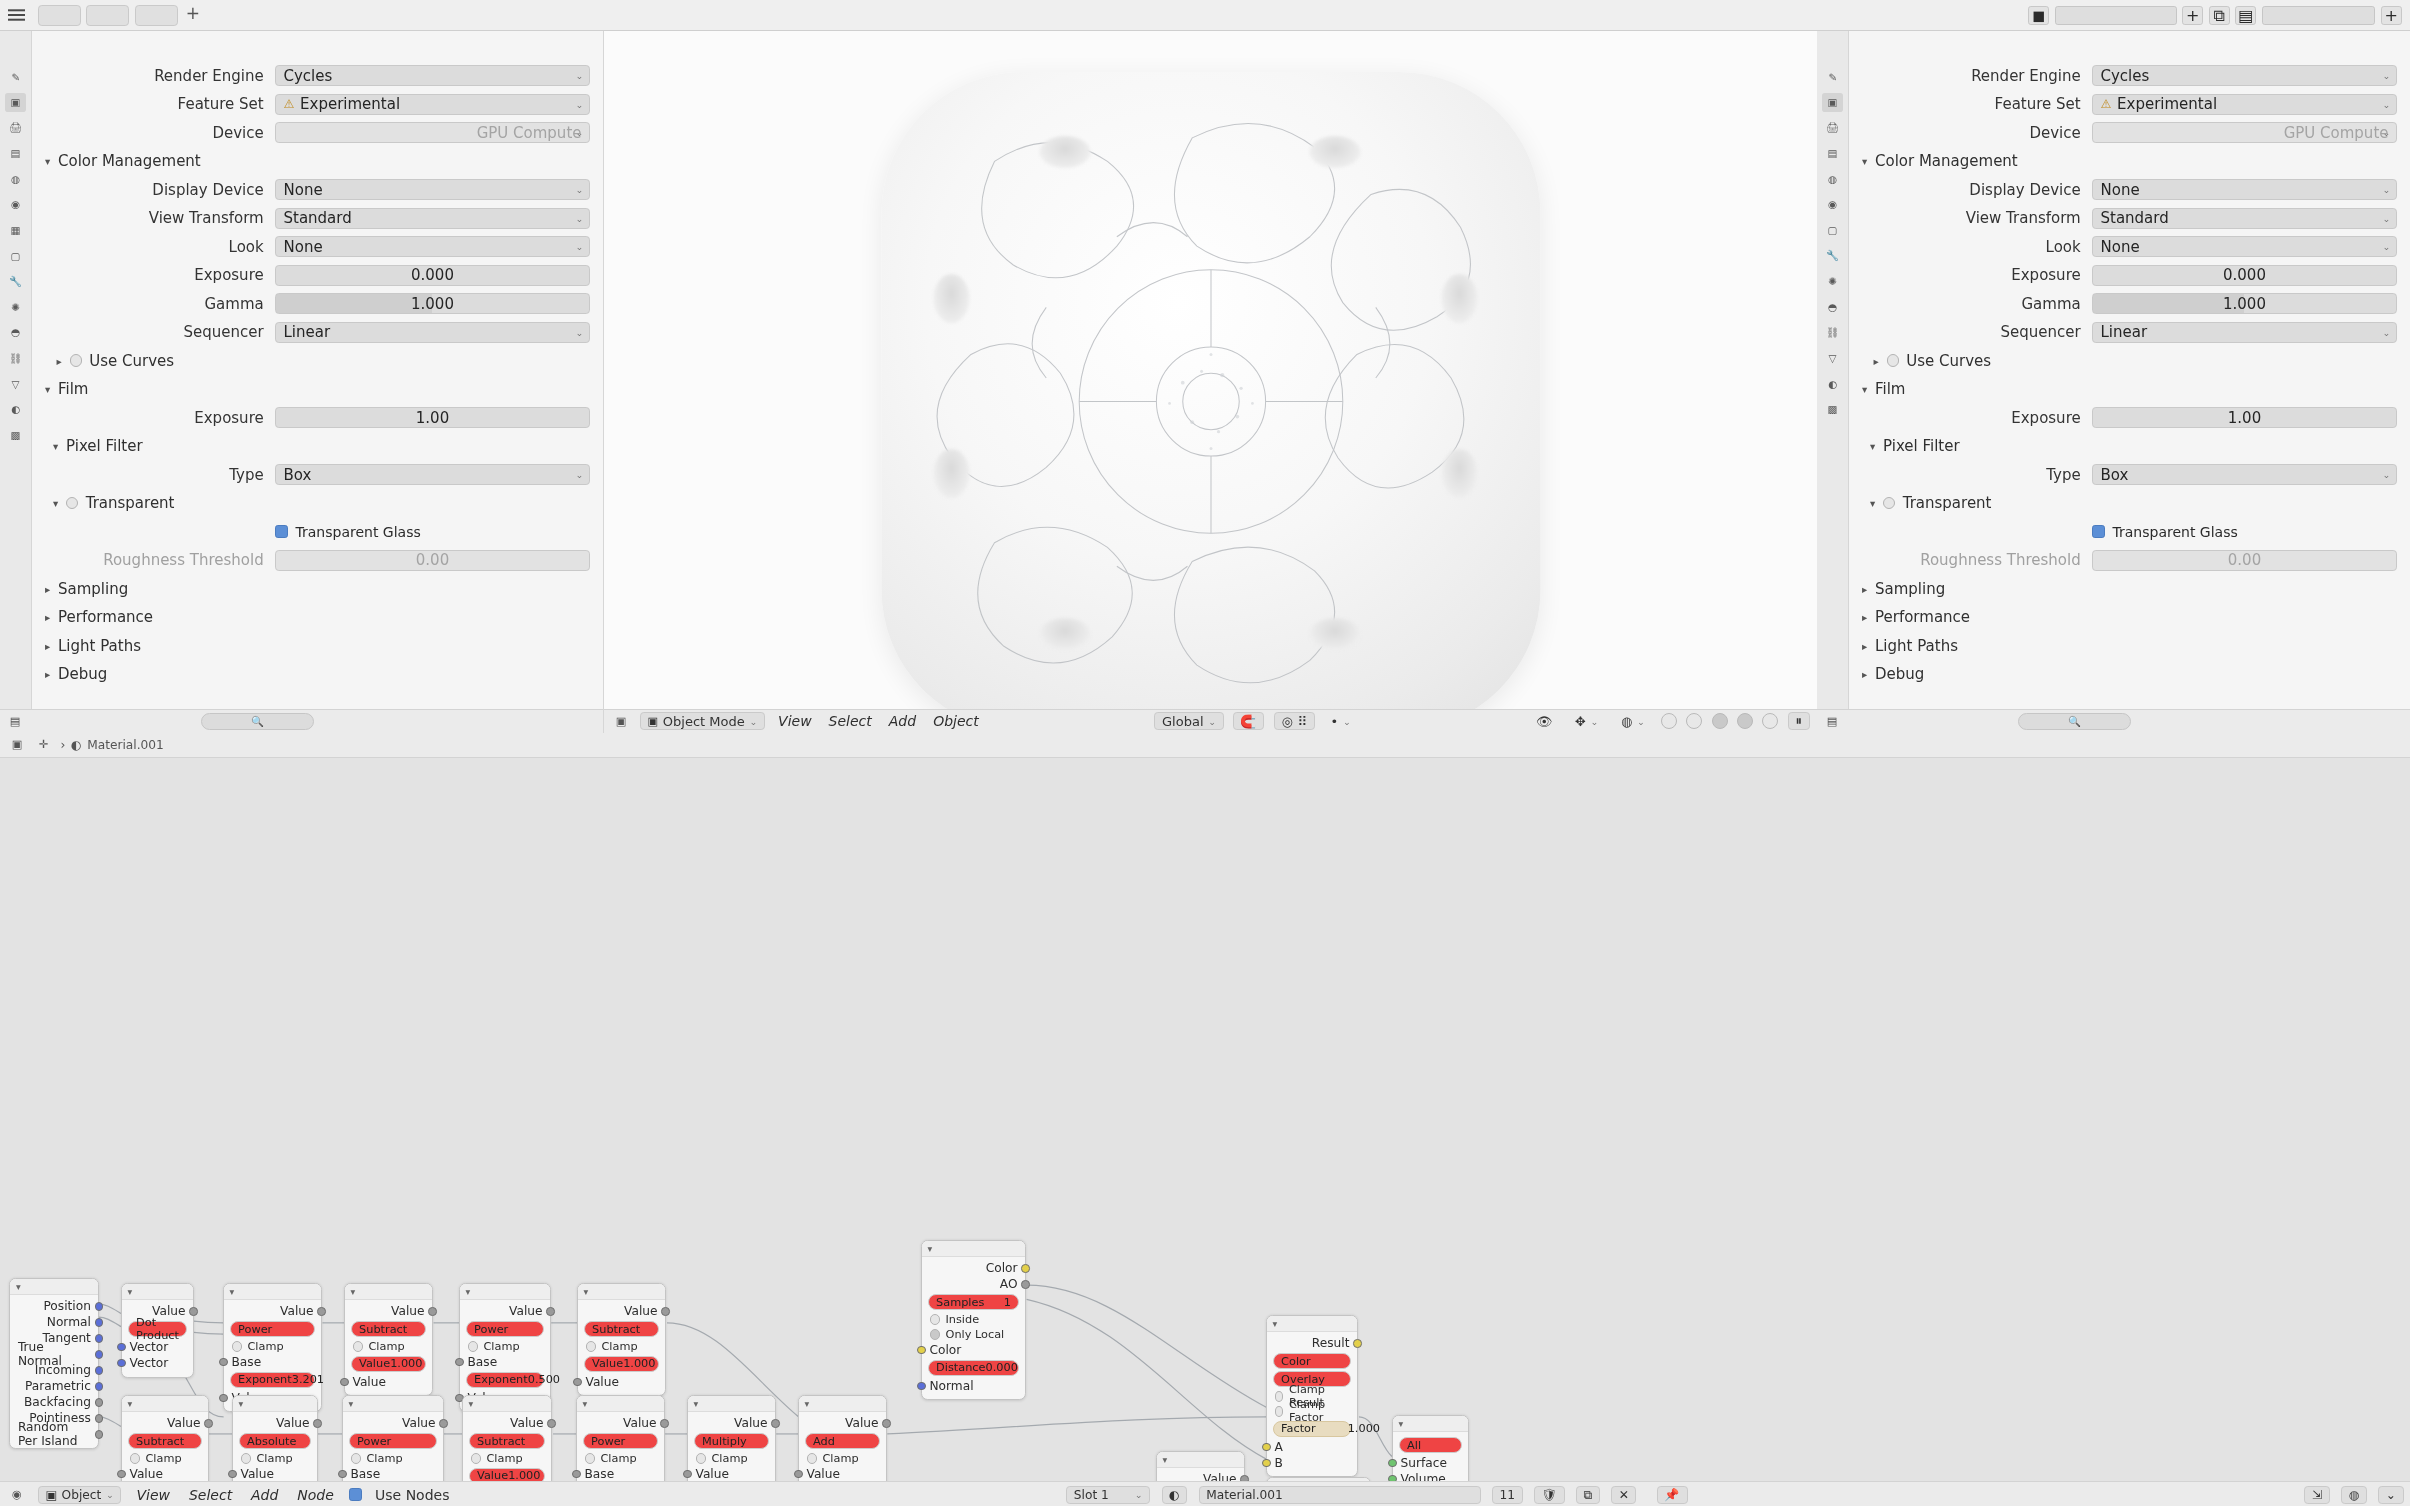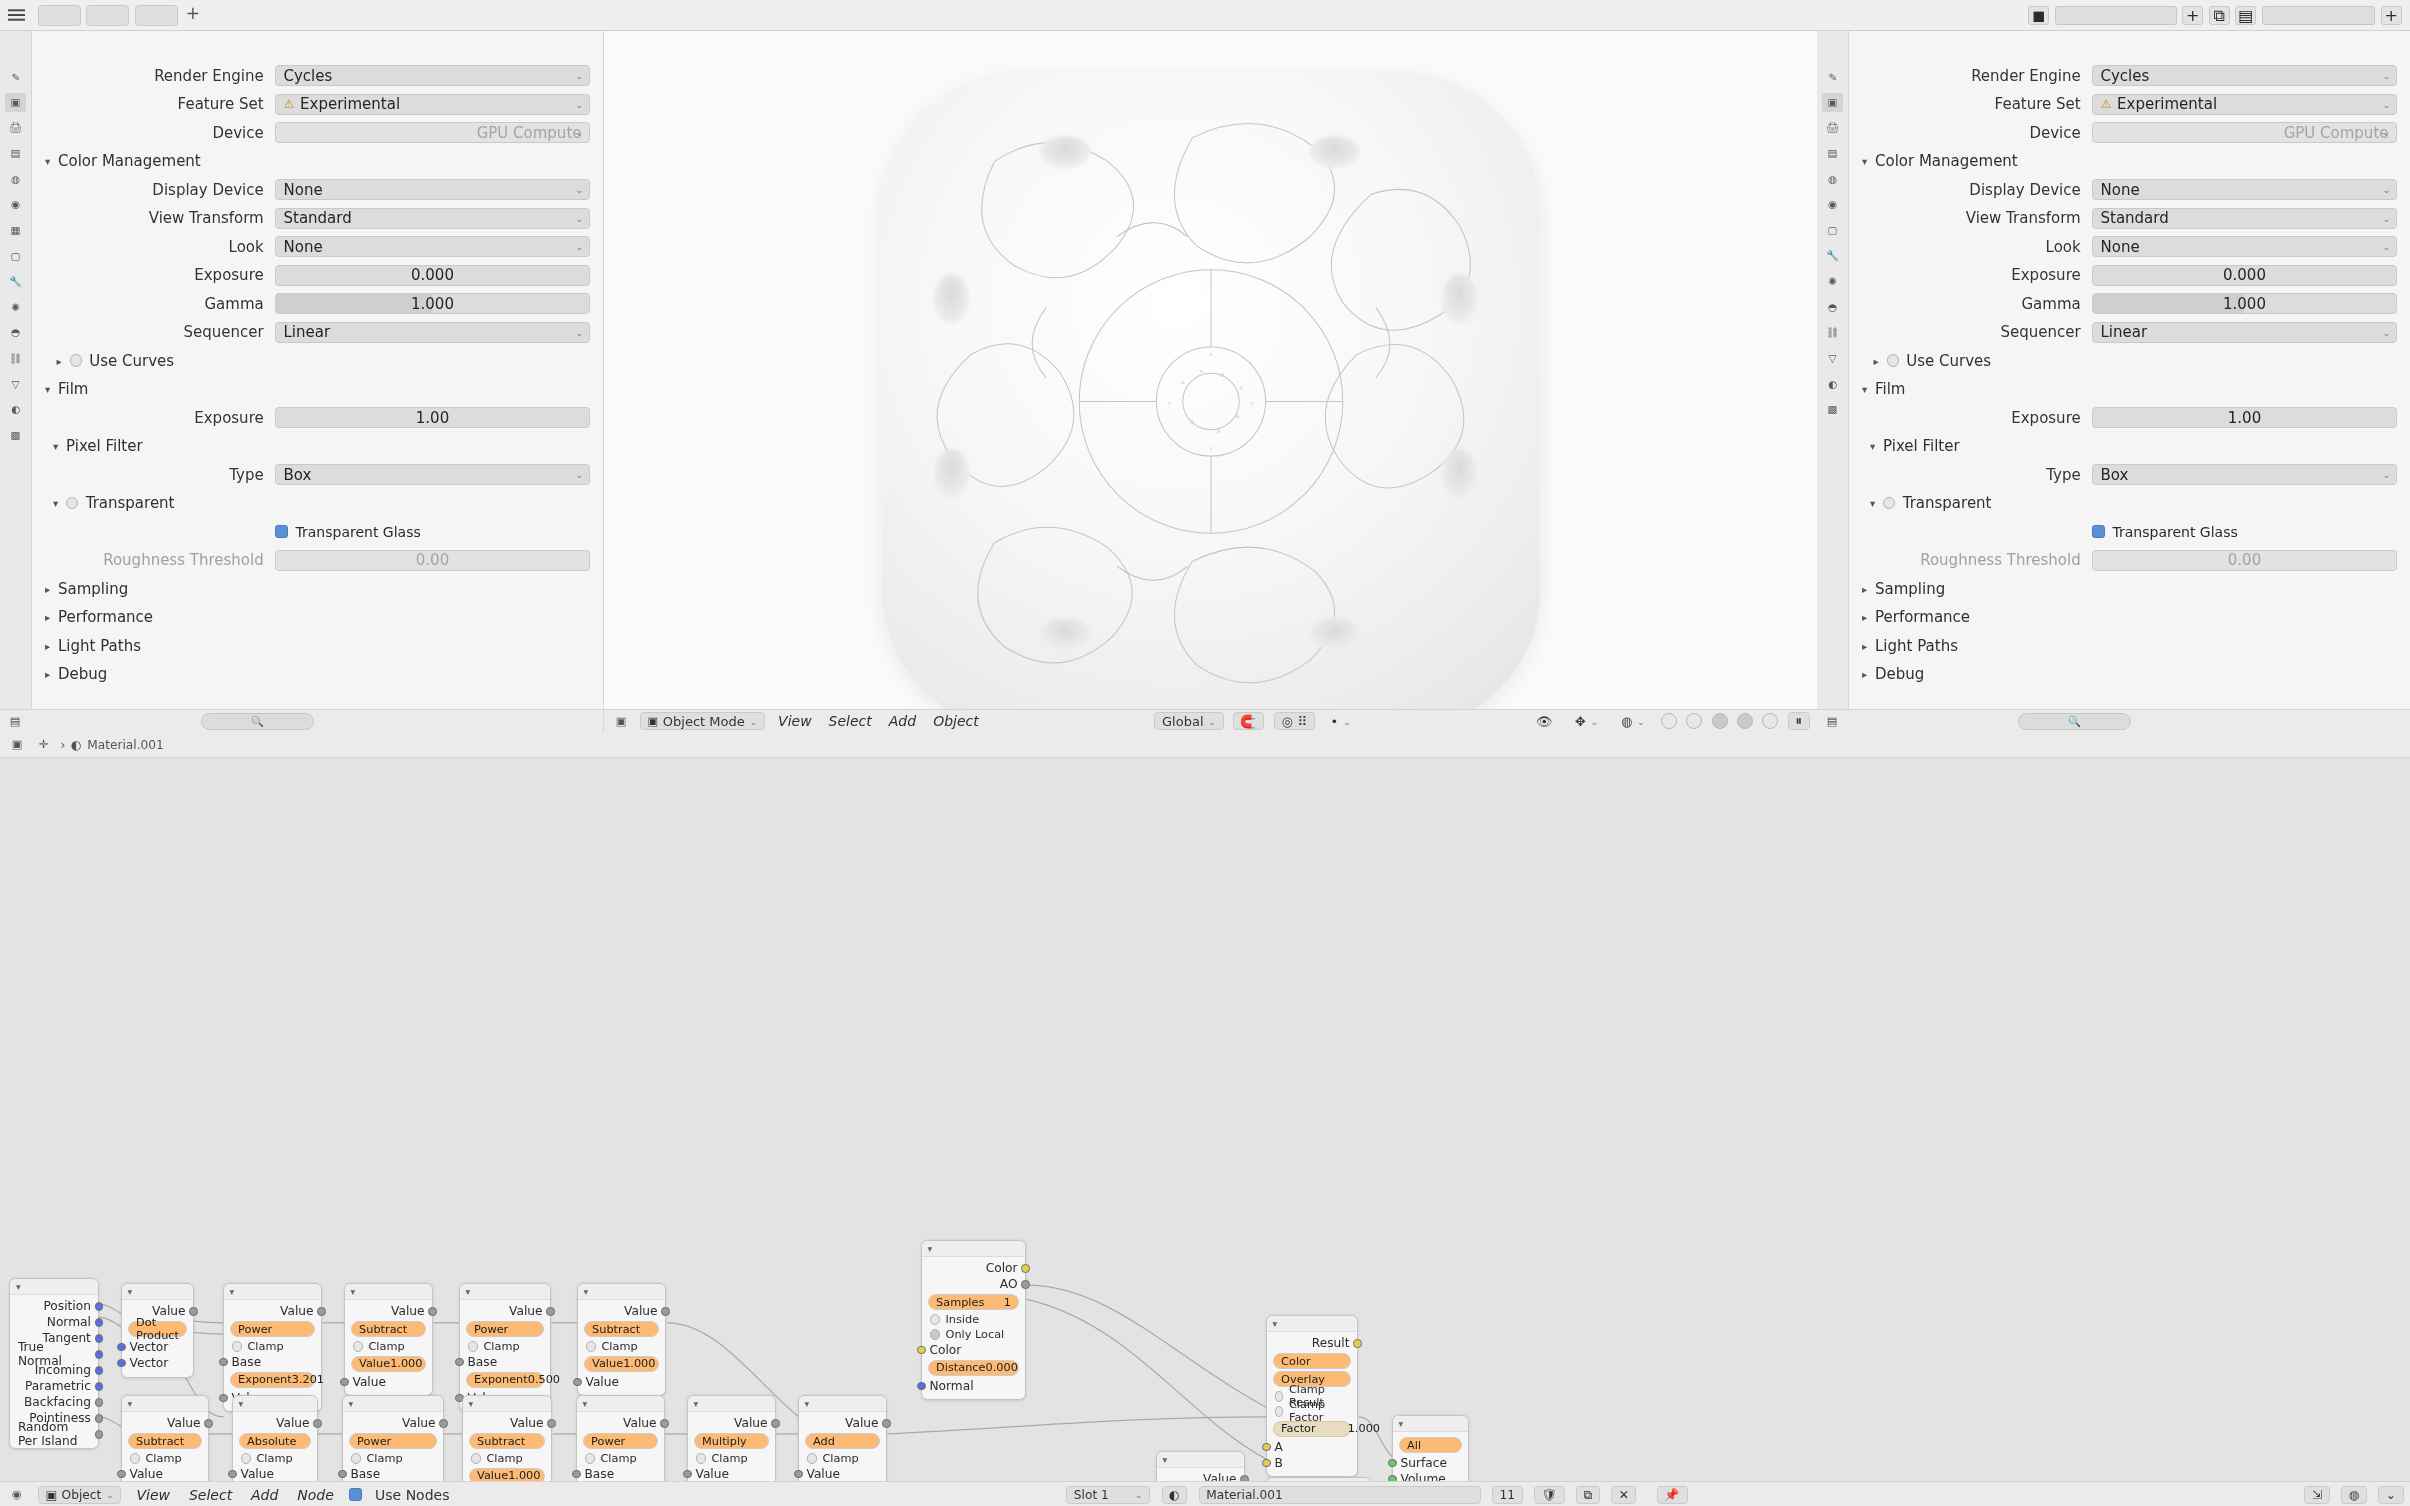--- a/index.html
+++ b/index.html
@@ -115,21 +115,21 @@
   .sockrow { height: 16px; display: flex; align-items: center; position: relative; padding: 0 7.5px; }
   .sockrow.right { justify-content: flex-end; }
   .sock { position: absolute; width: 8.5px; height: 8.5px; border-radius: 50%; border: 0.9px solid #6f6f6f; }
   .sock.l { left: -4.7px; }
   .sock.r { right: -4.7px; }
   .s-gray { background: #9a9a9a; }
   .s-yellow { background: #e3d04a; }
   .s-blue { background: #5b6fd8; }
   .s-green { background: #6fc46f; }
   .nfield {
-    margin: 1.9px 5.6px; height: 16px; background: #fdba74; border: 0.9px solid #cccccc; border-radius: 8.5px;
+    margin: 1.9px 5.6px; height: 16px; background: #ef4444; border: 0.9px solid #cccccc; border-radius: 8.5px;
     display: flex; align-items: center; padding: 0 7.5px; font-size: 11.3px; color: #222;
   }
   .nfield.split { justify-content: space-between; }
   .nfield.tan { background: #e8dcc0; border-color: #d8c79f; gap: 32px; }
   .ncheck { display: flex; align-items: center; height: 15px; padding: 0 7.5px; font-size: 11.3px; color: #2d2d2d; }
   .ncheck .radio { width: 10.4px; height: 10.4px; margin-right: 5.6px; }
   .ncheck .radio.on { background: #c9c9c9; }
   svg.links { position: absolute; left: 0; top: 0; pointer-events: none; }
   .ne-foot .pill { height: 18px; border-radius: 3.8px; background: #dfdfdf; border: 0.9px solid #cacaca; display:flex; align-items:center; padding: 0 6.6px; gap: 4.7px; font-size: 12.2px; }
   .breadcrumb { display: flex; align-items: center; gap: 5.6px; font-size: 12.2px; color: #555; }

